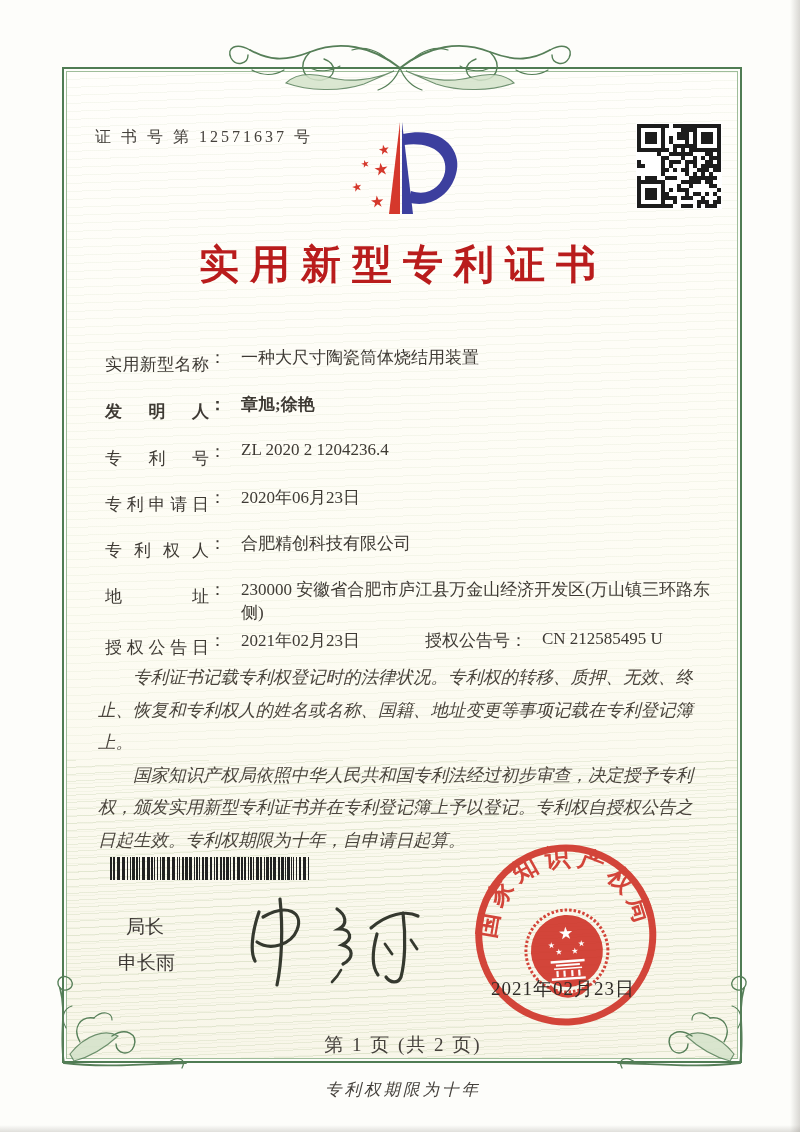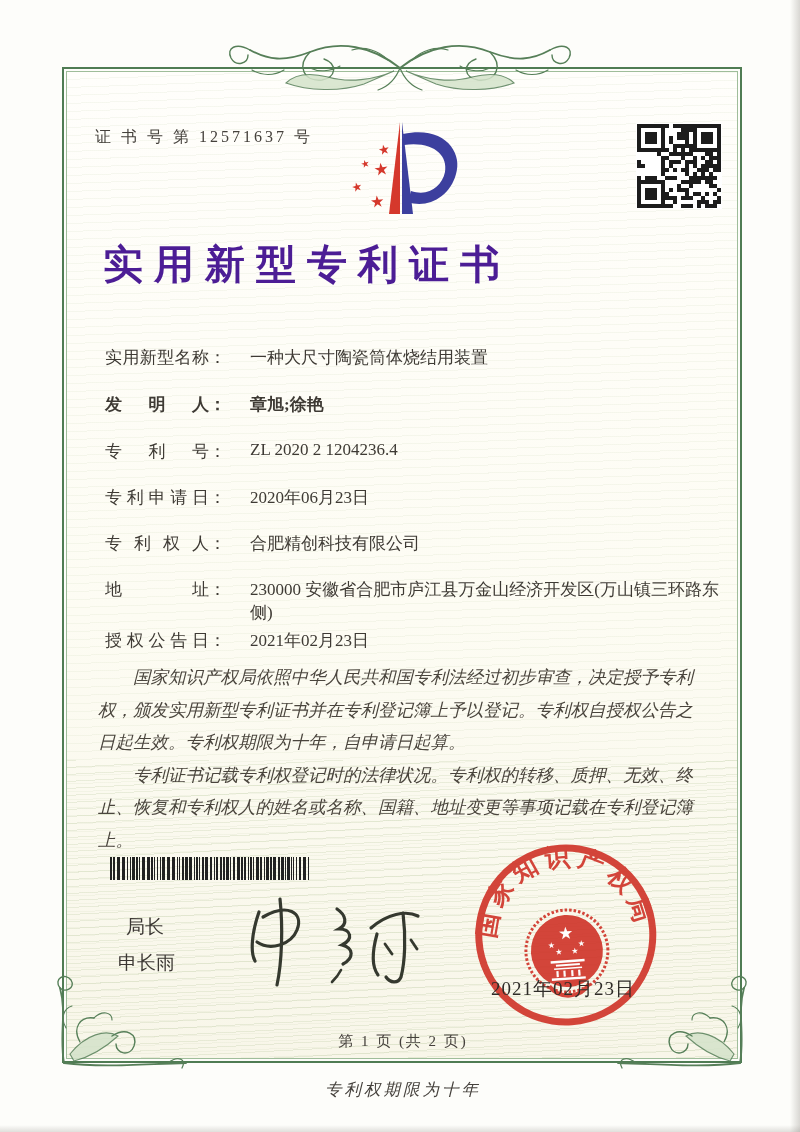--- a/index.html
+++ b/index.html
@@ -16,35 +16,35 @@
   
   .frame{left:62px;top:67px;width:680px;height:996px;border:2px solid #4f7c53;box-sizing:border-box;}
   .frame:before{content:"";position:absolute;left:2px;top:2px;right:2px;bottom:2px;border:1px solid #9fbd9a;}
   .paper{left:66px;top:71px;width:672px;height:988px;
     background:linear-gradient(180deg,#fffefb 0%,#fdfcf3 55%,#f8f6e9 100%);}
   .guill{left:66px;top:71px;width:672px;height:988px;
     background:repeating-linear-gradient(178deg,rgba(168,188,140,.10) 0 1px,rgba(0,0,0,0) 1px 8px);}
   .guill2{left:66px;top:760px;width:672px;height:299px;
     background:repeating-linear-gradient(177deg,rgba(160,182,130,.20) 0 1px,rgba(0,0,0,0) 1px 7px);}
   .cert-no{left:95px;top:127px;font-size:16px;letter-spacing:3px;color:#45413c;z-index:3;}
-  .title{left:103px;top:237px;width:600px;text-align:left;font-size:40px;font-weight:bold;
-    letter-spacing:11px;color:#4c1d95;z-index:3;}
+  .title{left:103px;top:237px;width:600px;text-align:center;font-size:40px;font-weight:bold;
+    letter-spacing:11px;color:#b91c1c;z-index:3;}
   .row{left:105px;width:615px;font-size:17px;color:#3e3a34;z-index:3;white-space:nowrap;}
-  .flabel{display:inline-block;width:104px;text-align:justify;text-align-last:justify;vertical-align:top;}
+  .flabel{display:inline-block;width:104px;text-align:justify;text-align-last:justify;vertical-align:top;margin-top:7px;}
   .colon{display:inline-block;vertical-align:top;}
-  .fval{display:inline-block;margin-left:24px;vertical-align:top;white-space:normal;}
+  .fval{display:inline-block;margin-left:15px;vertical-align:top;white-space:normal;}
   .fval.wrap{width:478px;}
   .pair2{position:absolute;left:320px;top:0;white-space:nowrap;}
   .paras{left:98px;top:661px;width:608px;z-index:3;font-size:17.5px;line-height:32.5px;
     font-style:italic;color:#4a453d;}
   .paras p{margin:0;text-indent:2em;}
   .sig-title{left:126px;top:914px;font-size:19px;color:#3b3733;z-index:3;}
   .sig-name{left:118px;top:950px;font-size:19px;color:#3b3733;z-index:3;}
   .seal-date{left:491px;top:976px;font-size:19px;letter-spacing:1px;color:#2f2c28;z-index:7;}
-  .page-ind{left:103px;top:1032px;width:600px;text-align:center;font-size:15px;letter-spacing:2px;color:#45413c;z-index:3;}
+  .page-ind{left:103px;top:1032px;width:600px;text-align:center;font-size:19px;letter-spacing:2px;color:#45413c;z-index:3;}
   .back-note{left:103px;top:1079px;width:600px;text-align:center;font-size:16.5px;font-style:italic;
     letter-spacing:3px;color:#45413c;}
   svg{display:block;}
   .z3{z-index:3;} .z5{z-index:5;} .z2{z-index:2;}
 </style>
 </head>
 <body>
 
 <div class="abs edge-right"></div>
 <div class="abs edge-bottom"></div>
@@ -369,25 +369,28 @@
   <span class="flabel">专利申请日</span><span class="colon">：</span><span class="fval">2020年06月23日</span>
 </div>
 <div class="abs row" style="top:532px;text-decoration:underline;">
   <span class="flabel">专利权人</span><span class="colon">：</span><span class="fval">合肥精创科技有限公司</span>
 </div>
 <div class="abs row" style="top:578px;">
   <span class="flabel">地址</span><span class="colon">：</span><span class="fval wrap">230000 安徽省合肥市庐江县万金山经济开发区(万山镇三环路东侧)</span>
 </div>
 <div class="abs row" style="top:629px;">
   <span class="flabel">授权公告日</span><span class="colon">：</span><span class="fval">2021年02月23日</span>
+  <span class="pair2">
+    <span>授权公告号</span><span class="colon">：</span><span class="fval">CN 212585495 U</span>
+  </span>
 </div>
 
 <div class="abs paras">
+  <p>专利证书记载专利权登记时的法律状况。专利权的转移、质押、无效、终止、恢复和专利权人的姓名或名称、国籍、地址变更等事项记载在专利登记簿上。</p>
   <p>国家知识产权局依照中华人民共和国专利法经过初步审查，决定授予专利权，颁发实用新型专利证书并在专利登记簿上予以登记。专利权自授权公告之日起生效。专利权期限为十年，自申请日起算。</p>
-  <p>专利证书记载专利权登记时的法律状况。专利权的转移、质押、无效、终止、恢复和专利权人的姓名或名称、国籍、地址变更等事项记载在专利登记簿上。</p>
 </div>
 
 <svg class="abs z3" style="left:110px;top:857px;" width="204" height="23" viewBox="0 0 204 23" id="barSvg">
     <rect x="0" y="0" width="2" height="23" fill="#222"></rect>
     <rect x="3" y="0" width="2" height="23" fill="#222"></rect>
     <rect x="7" y="0" width="3" height="23" fill="#222"></rect>
     <rect x="12" y="0" width="3" height="23" fill="#222"></rect>
     <rect x="17" y="0" width="1" height="23" fill="#222"></rect>
     <rect x="20" y="0" width="1" height="23" fill="#222"></rect>
     <rect x="22" y="0" width="3" height="23" fill="#222"></rect>

